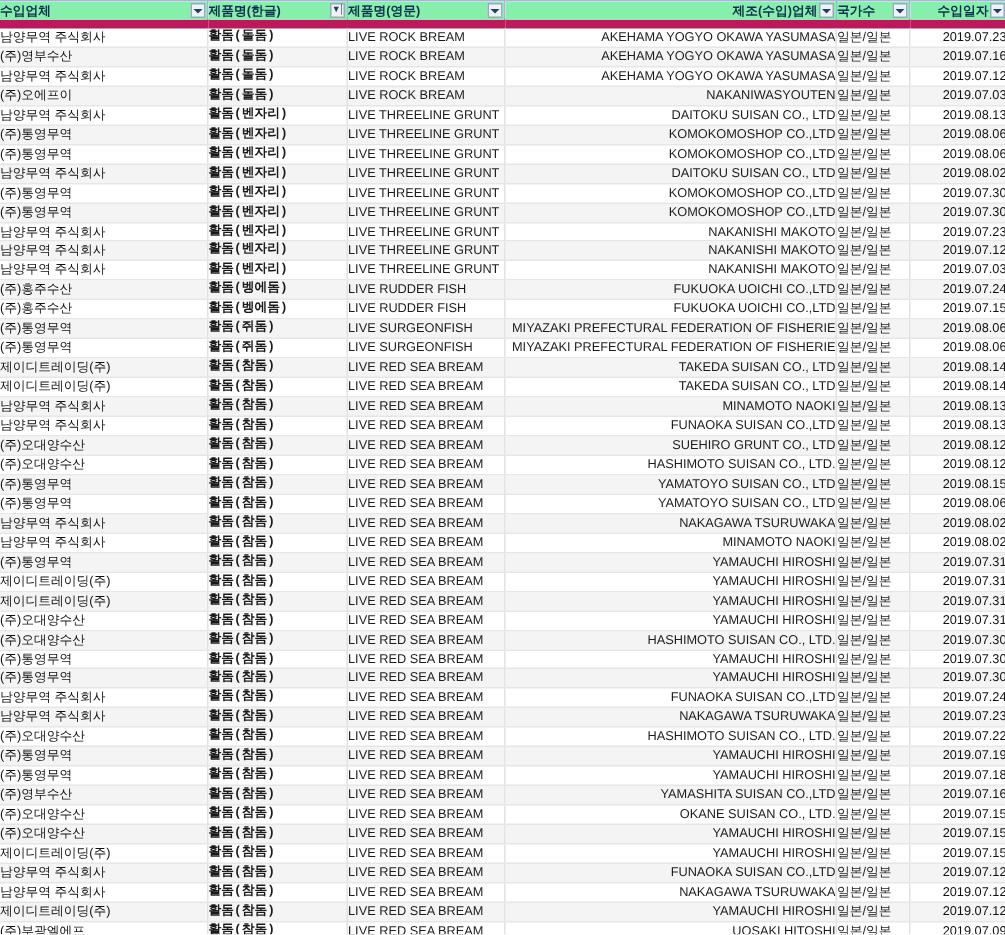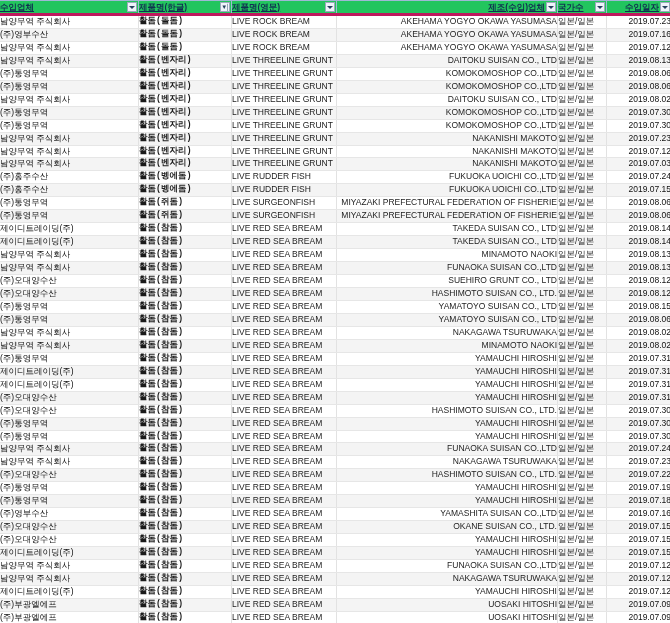--- a/index.html
+++ b/index.html
@@ -4,31 +4,30 @@
 <style>
   html,body{margin:0;padding:0;background:#ffffff;}
   body{font-family:"Liberation Sans","DejaVu Sans",sans-serif;-webkit-font-smoothing:none;}
   #sheet{width:670px;height:623px;overflow:hidden;position:relative;background:#fff;}
   table.grid{border-collapse:collapse;table-layout:fixed;width:670px;}
   table.grid td,table.grid th{padding:0;margin:0;overflow:hidden;white-space:nowrap;}
 
   
   thead th{
     height:12px;
-    background:#22c55e;
+    background:#86efac;
     border-right:1px solid #9fb8d4;
-    border-bottom:3px solid #be185d;
+    border-bottom:6px solid #be185d;
     border-top:1px solid #9fb8d4;
     font-size:8.5px;
     font-weight:bold;
     color:#103050;
     text-align:center;
     position:relative;
     vertical-align:middle;
-    text-decoration:underline;
   }
   thead th .htxt{display:block;line-height:12px;padding-right:12px;}
   .fbtn{
     position:absolute;right:1px;top:1px;width:10px;height:10px;
     background:#eef3fa;border:1px solid #9aa9bb;
     box-sizing:border-box;line-height:8px;text-align:center;
     font-size:6px;color:#26415e;
   }
   .fbtn.funnel{font-size:6px;font-weight:normal;letter-spacing:-1px;}
   .arrow{
@@ -126,20 +125,28 @@
         </tr>
         <tr>
           <td class="c-importer">남양무역 주식회사</td>
           <td class="c-knam">활돔(돌돔)</td>
           <td class="c-enam">LIVE ROCK BREAM</td>
           <td class="c-maker">AKEHAMA YOGYO OKAWA YASUMASA</td>
           <td class="c-country">일본/일본</td>
           <td class="c-date">2019.07.12</td>
         </tr>
         <tr>
+          <td class="c-importer">(주)오에프이</td>
+          <td class="c-knam">활돔(돌돔)</td>
+          <td class="c-enam">LIVE ROCK BREAM</td>
+          <td class="c-maker">NAKANIWASYOUTEN</td>
+          <td class="c-country">일본/일본</td>
+          <td class="c-date">2019.07.03</td>
+        </tr>
+        <tr>
           <td class="c-importer">남양무역 주식회사</td>
           <td class="c-knam">활돔(벤자리)</td>
           <td class="c-enam">LIVE THREELINE GRUNT</td>
           <td class="c-maker">DAITOKU SUISAN CO., LTD</td>
           <td class="c-country">일본/일본</td>
           <td class="c-date">2019.08.13</td>
         </tr>
         <tr>
           <td class="c-importer">(주)통영무역</td>
           <td class="c-knam">활돔(벤자리)</td>

